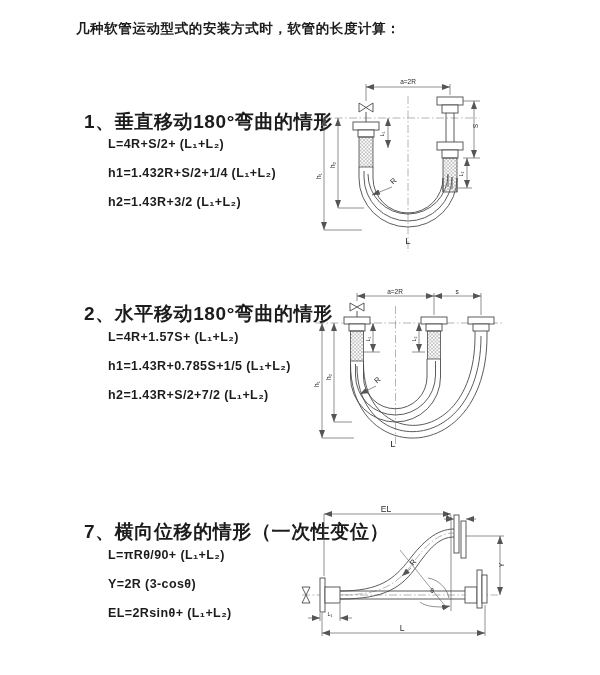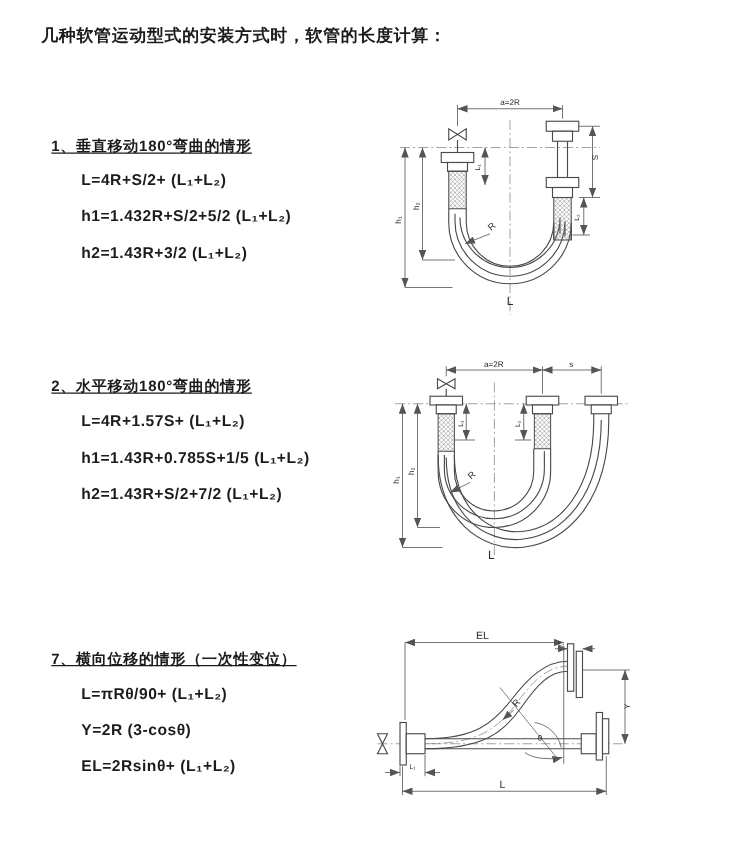--- a/index.html
+++ b/index.html
@@ -1,22 +1,22 @@
 <!DOCTYPE html>
 <html><head>
 <meta charset="utf-8">
 <style>
   html,body{margin:0;padding:0;}
   body{
     width:600px;height:675px;background:#ffffff;position:relative;overflow:hidden;
     font-family:"Liberation Sans","DejaVu Sans",sans-serif;color:#1c1c1c;
   }
-  .abs{position:absolute;white-space:nowrap;}
+  .abs{position:absolute;white-space:nowrap;margin-left:43px;}
   .title{font-size:13.5px;font-weight:600;letter-spacing:.6px;}
-  .heading{font-size:12px;font-weight:600;letter-spacing:.6px;text-decoration:underline;}
+  .heading{font-size:19px;font-weight:600;letter-spacing:.6px;}
   .formula{font-size:12.5px;font-weight:600;letter-spacing:.4px;}
   svg{position:absolute;overflow:visible;}
   svg text{font-family:"Liberation Sans","DejaVu Sans",sans-serif;fill:#2a2a2a;}
   .t{font-size:6.5px;}
   .ts{font-size:5.5px;}
   .tb{font-size:9.5px;}
   .tm{font-size:8.5px;}
   .tr{font-size:7.5px;}
   .geo{fill:none;stroke:#4a4a4a;stroke-width:.9;}
   .thin{fill:none;stroke:#5a5a5a;stroke-width:.6;}
@@ -39,21 +39,21 @@
     <marker id="arrs" markerWidth="9" markerHeight="6" refX="8" refY="3" orient="auto-start-reverse" markerUnits="userSpaceOnUse">
       <path d="M0,0 L8,3 L0,6 Z" fill="#555"></path>
     </marker>
   </defs>
 </svg>
 
 <div class="abs title" style="left:33px;top:20px">几种软管运动型式的安装方式时，软管的长度计算：</div>
 
 <div class="abs heading" style="left:41px;top:109px">1、垂直移动180°弯曲的情形</div>
 <div class="abs formula" style="left:65px;top:137px">L=4R+S/2+ (L₁+L₂)</div>
-<div class="abs formula" style="left:65px;top:166px">h1=1.432R+S/2+5/2 (L₁+L₂)</div>
+<div class="abs formula" style="left:65px;top:166px">h1=1.432R+S/2+1/4 (L₁+L₂)</div>
 <div class="abs formula" style="left:65px;top:195px">h2=1.43R+3/2 (L₁+L₂)</div>
 
 <div class="abs heading" style="left:41px;top:301px">2、水平移动180°弯曲的情形</div>
 <div class="abs formula" style="left:65px;top:330px">L=4R+1.57S+ (L₁+L₂)</div>
 <div class="abs formula" style="left:65px;top:359px">h1=1.43R+0.785S+1/5 (L₁+L₂)</div>
 <div class="abs formula" style="left:65px;top:388px">h2=1.43R+S/2+7/2 (L₁+L₂)</div>
 
 <div class="abs heading" style="left:41px;top:519px">7、横向位移的情形（一次性变位）</div>
 <div class="abs formula" style="left:65px;top:548px">L=πRθ/90+ (L₁+L₂)</div>
 <div class="abs formula" style="left:65px;top:577px">Y=2R (3-cosθ)</div>

